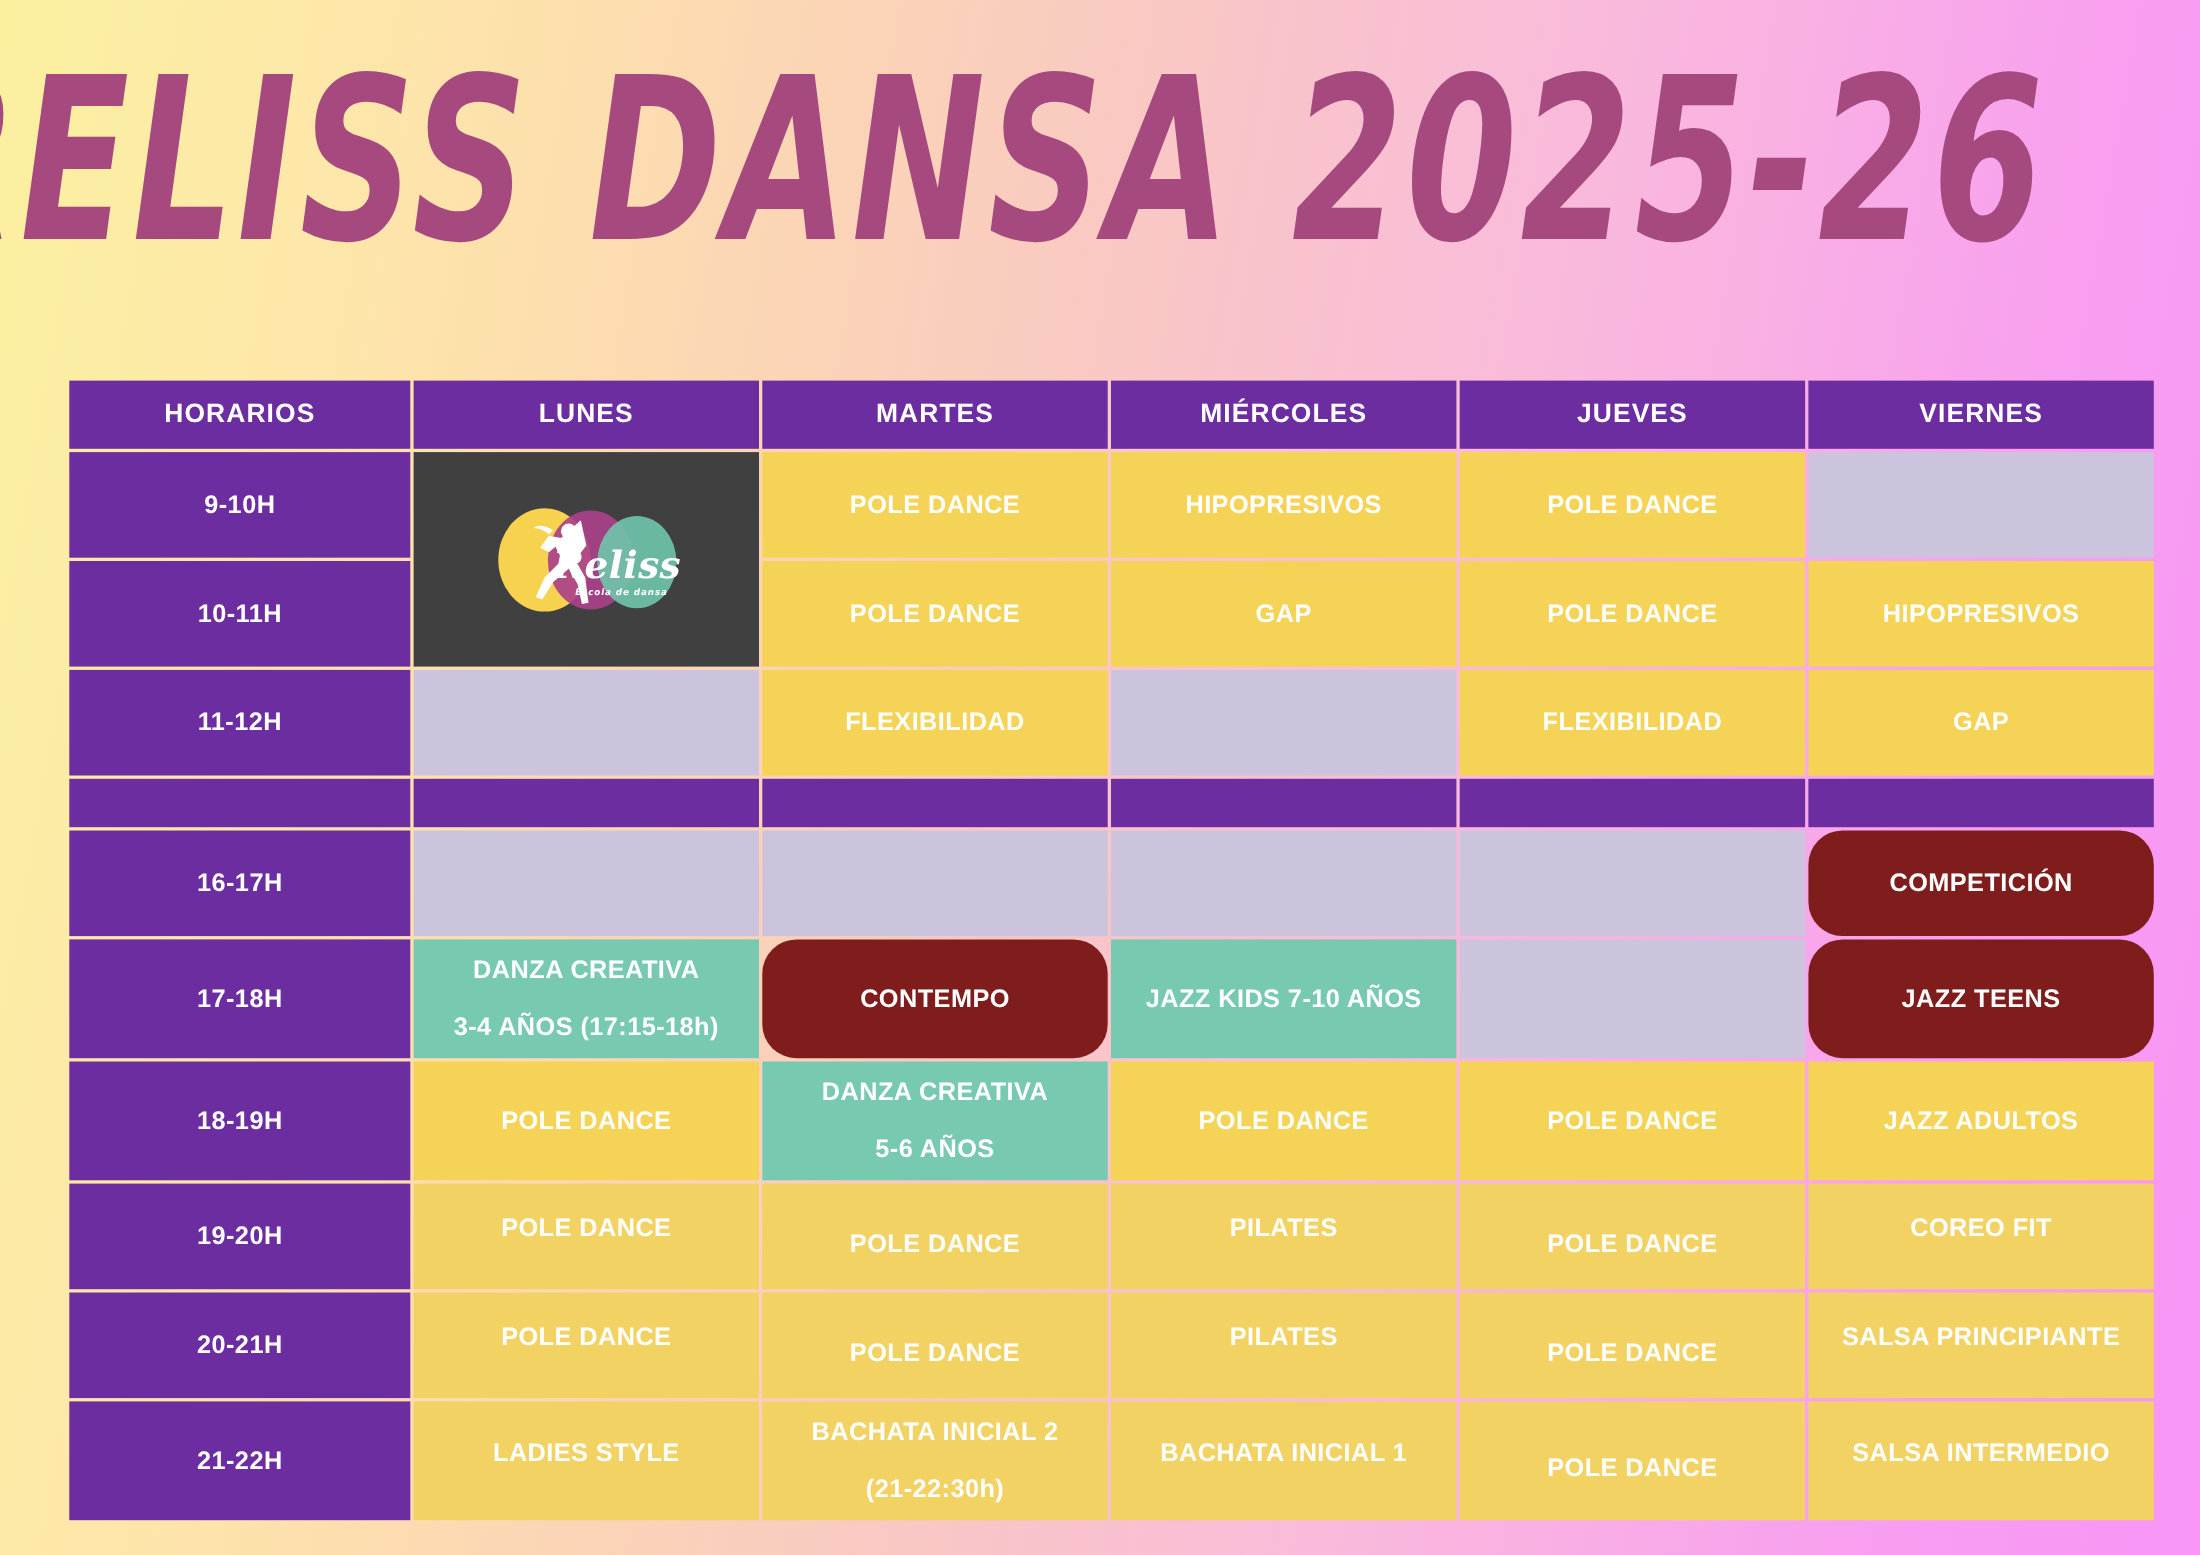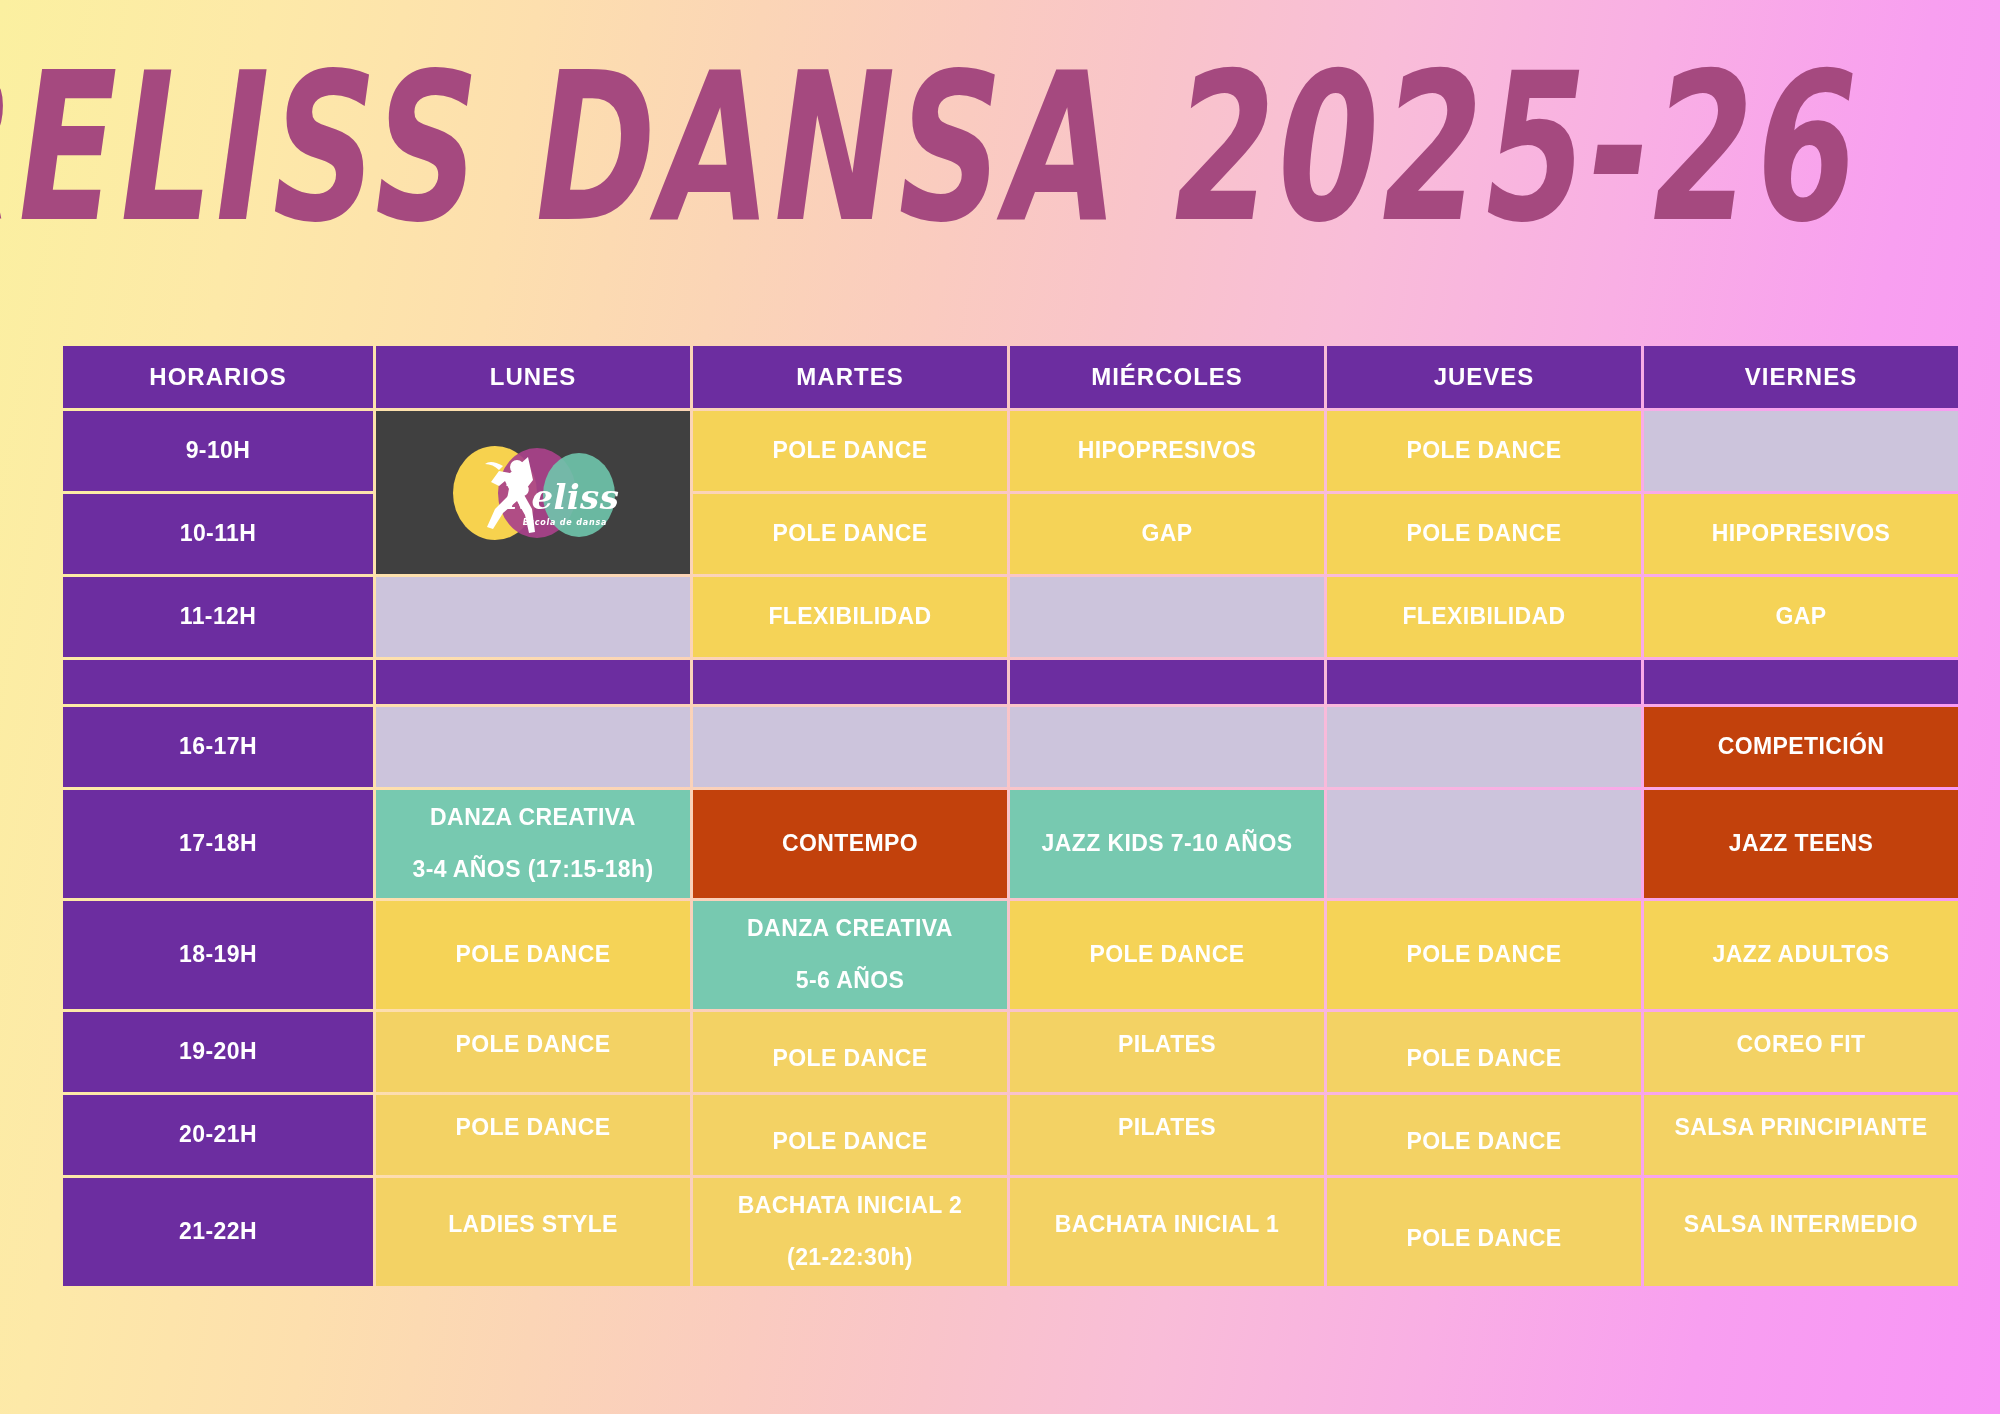--- a/index.html
+++ b/index.html
@@ -91,27 +91,27 @@
     font-size: 26px;
     letter-spacing: 0.5px;
     height: 70px;
   }
 
   
   td.yellow    { background: #F5D357; }
   td.yellow2   { background: #F3D264; }
   td.empty     { background: #CCC4DC; }
   td.teal      { background: #77C9B0; }
-  td.magenta   { background: #c2410c; }
+  td.magenta   { background: #7f1d1d; border-radius: 31px; }
   td.purple    { background: #6C2DA0; }
 
   tr.sep td { height: 44px; }
 
   tr.r-tall td { height: 108px; }
-  tr.r-mid  td { height: 80px; }
+  tr.r-mid  td { height: 96px; }
 
   
   .l1 { display: block; }
   .l2 { display: block; margin-top: 16px; }
 
   
   .nudge-up   { position: relative; top: -7px; }
   .nudge-down { position: relative; top: 7px; }
 
   

